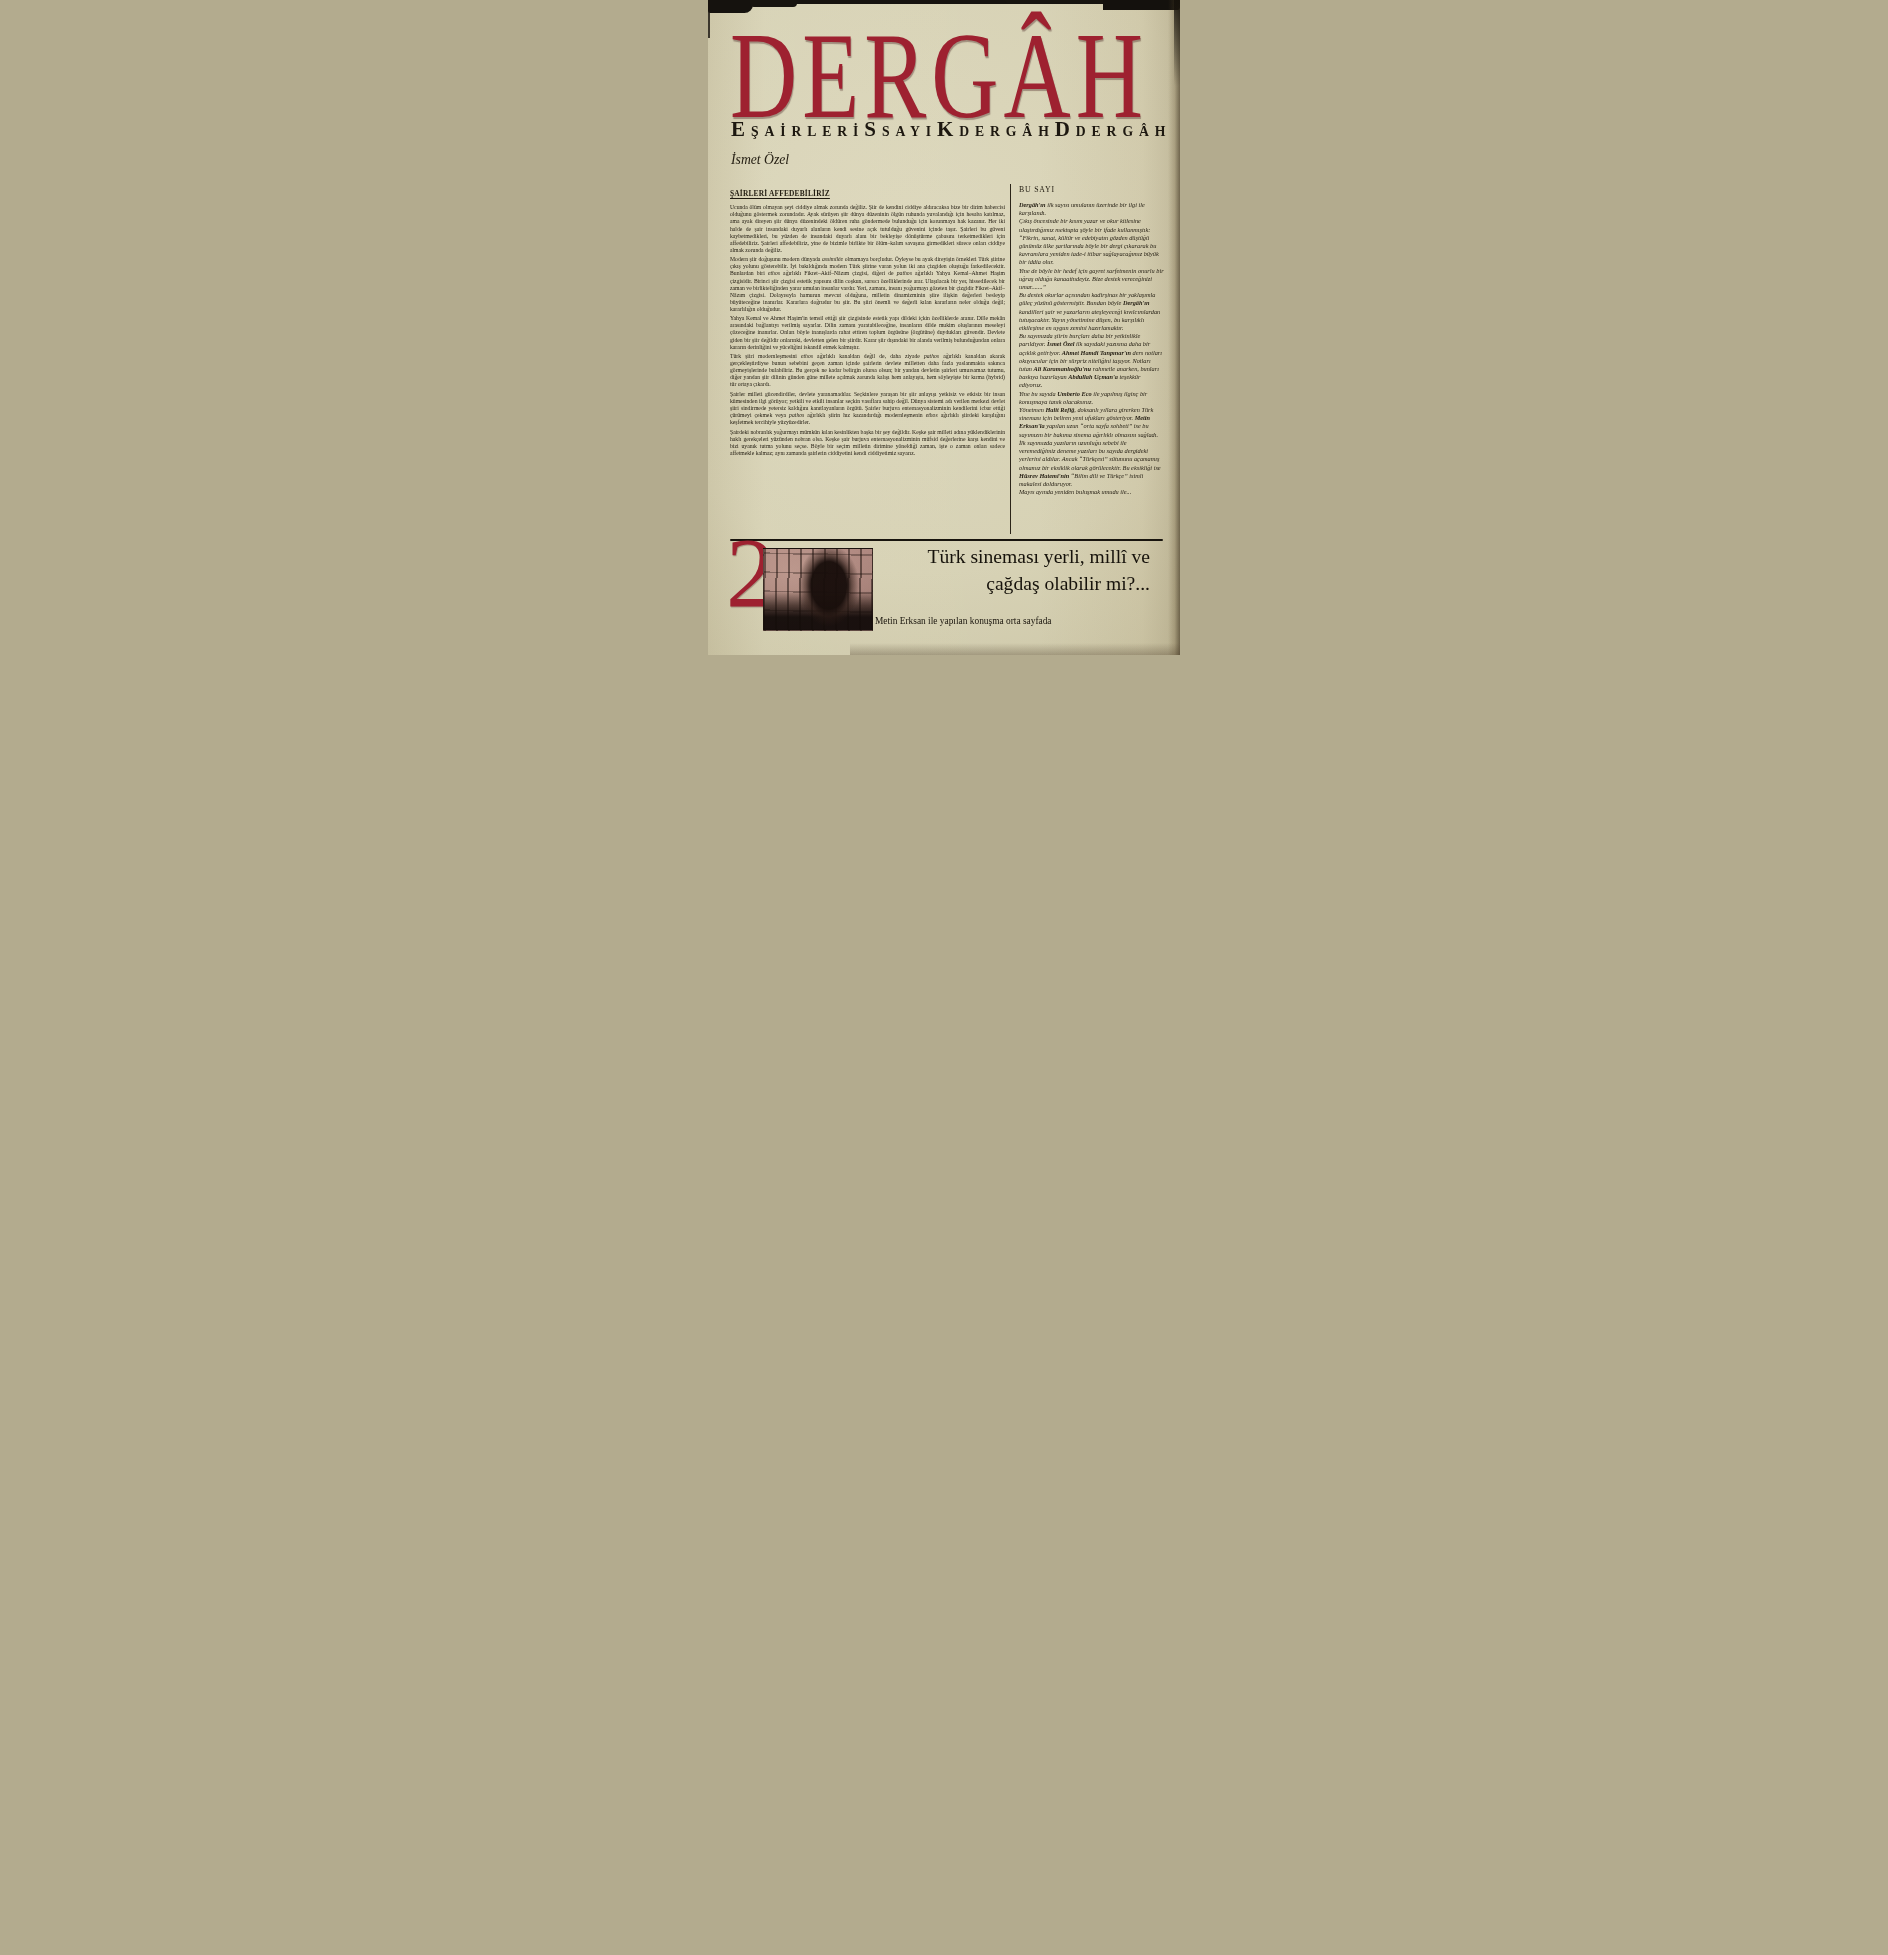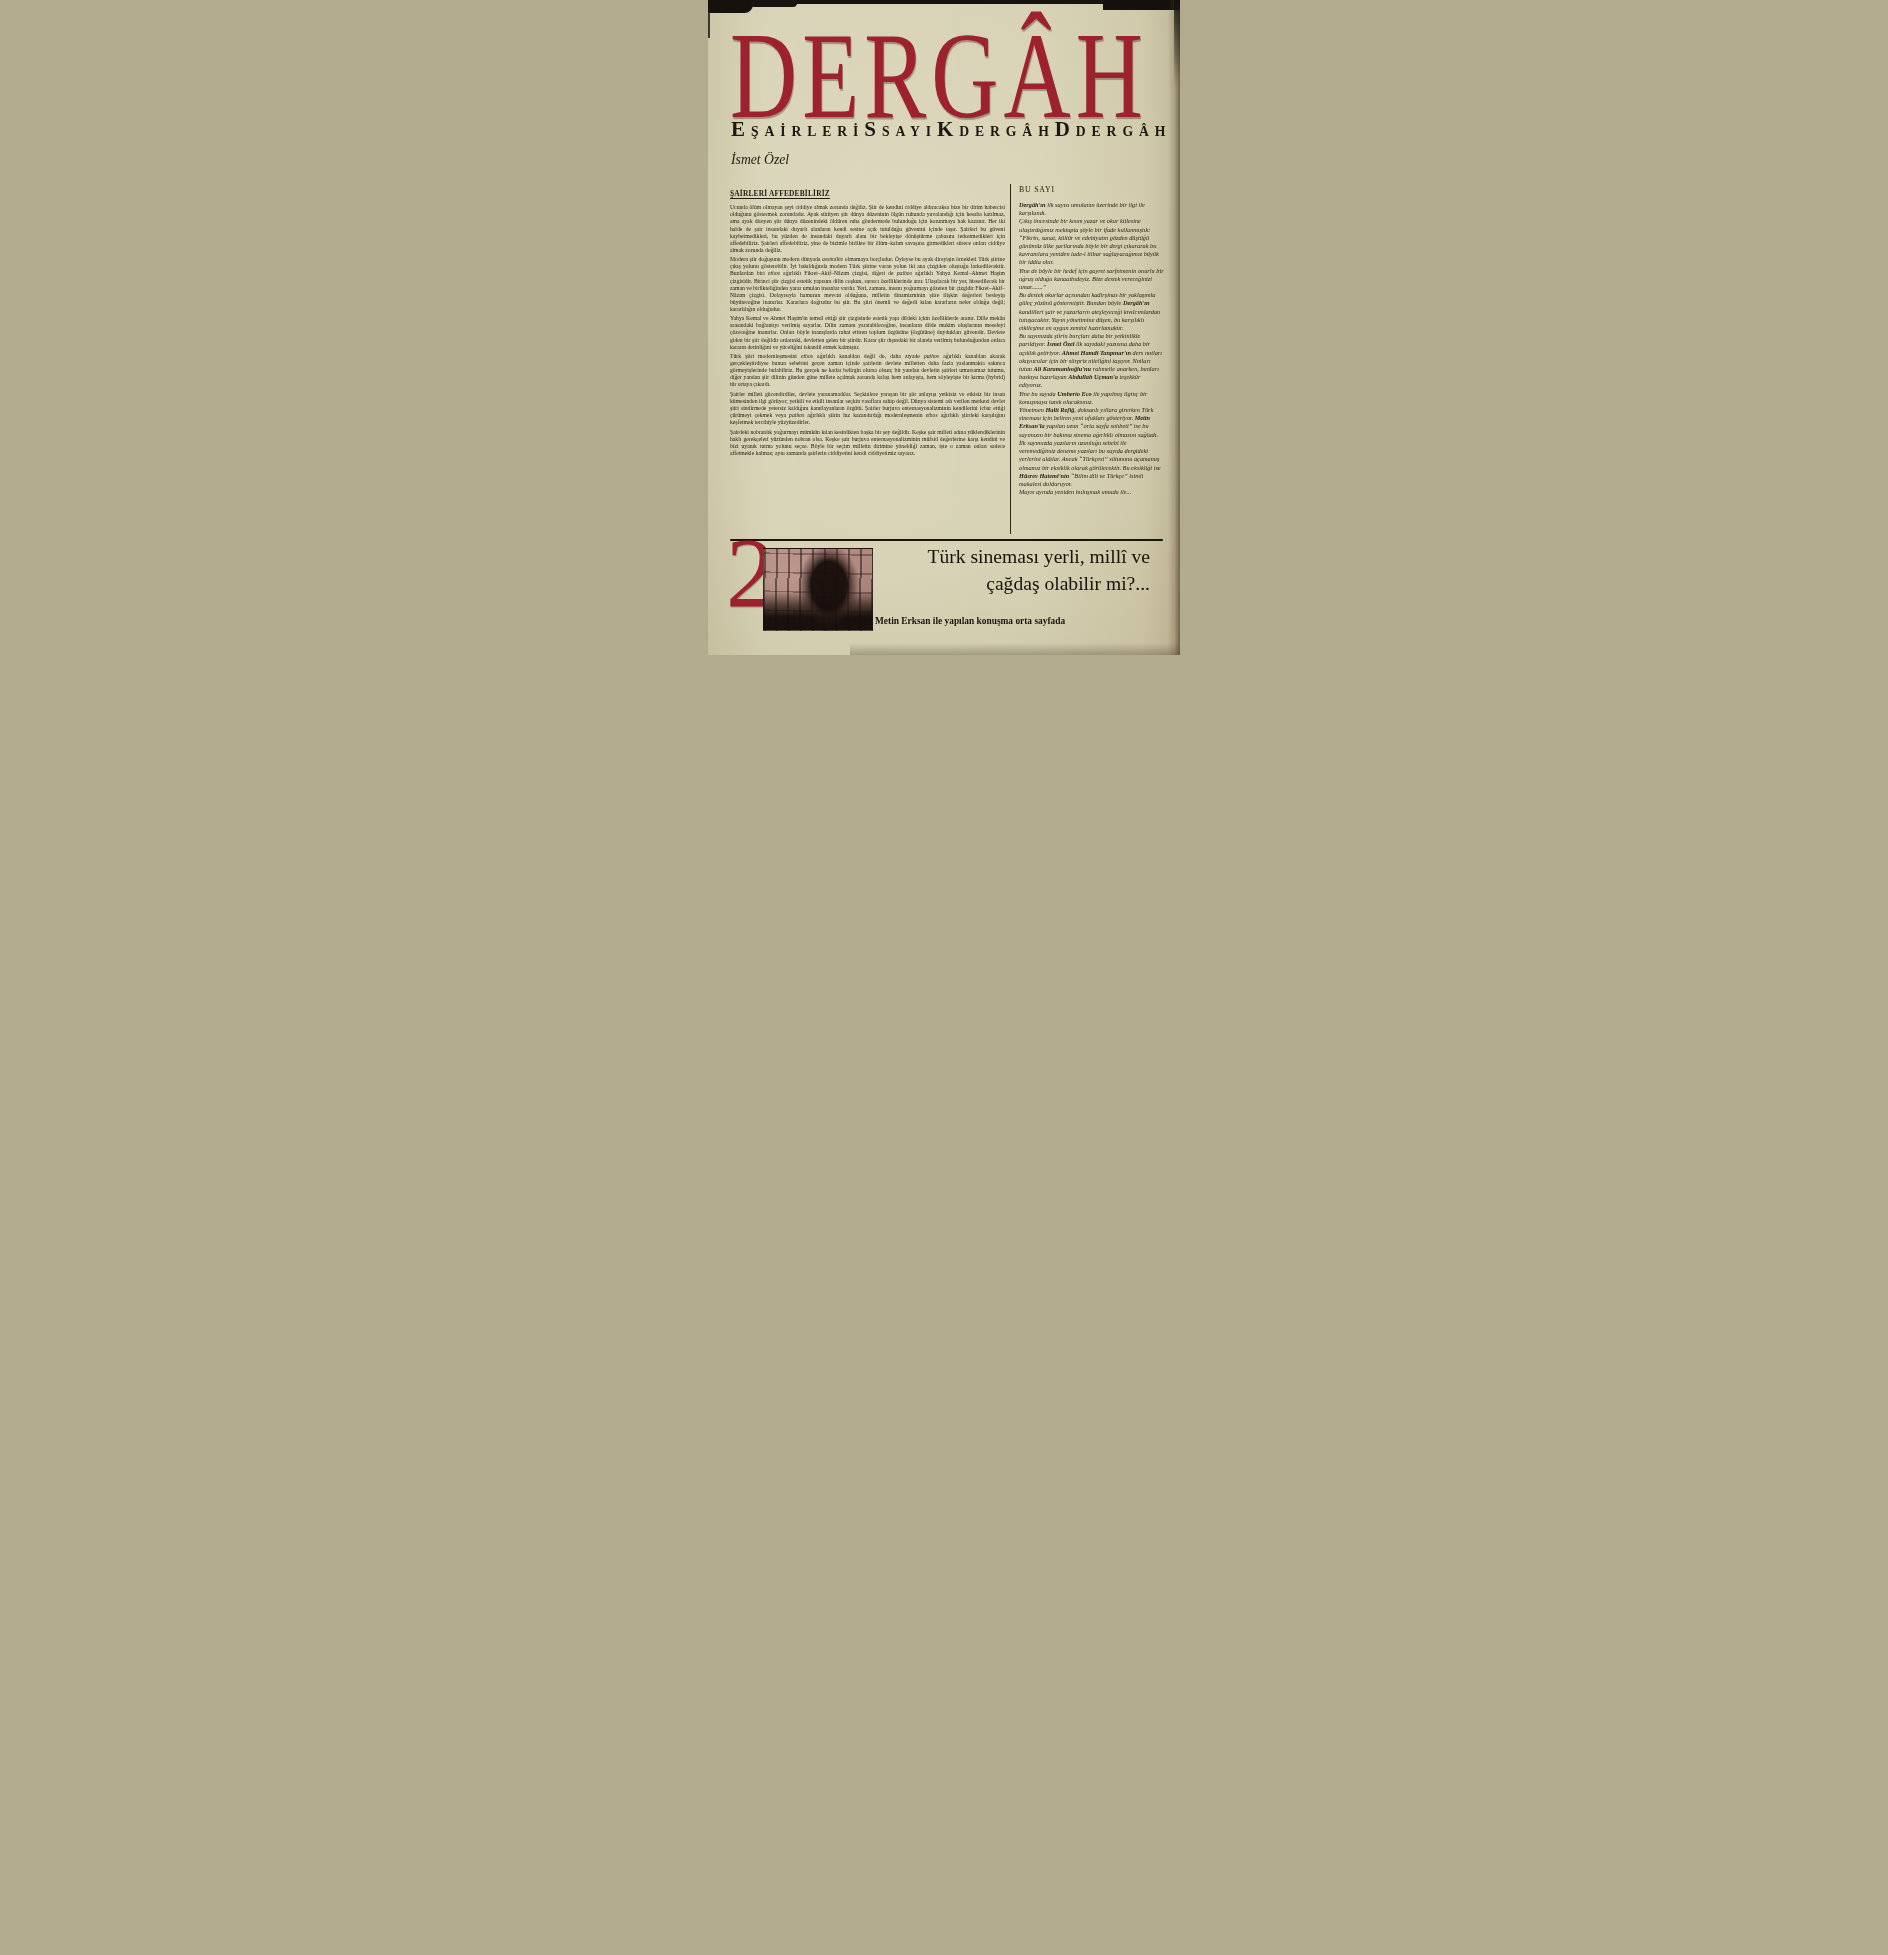--- a/index.html
+++ b/index.html
@@ -71,21 +71,21 @@
     background-image:
       radial-gradient(ellipse 30.5px 41px at 60% 45%, rgba(24,14,11,0.97) 58%, rgba(45,28,22,0.55) 76%, rgba(45,28,22,0) 100%),
       linear-gradient(to top, rgba(18,11,9,0.95) 16%, rgba(32,20,15,0.65) 30%, rgba(32,20,15,0) 48%),
       repeating-linear-gradient(91deg, rgba(28,16,12,0.5) 0 2px, rgba(28,16,12,0) 2px 12px),
       repeating-linear-gradient(1deg, rgba(28,16,12,0.33) 0 1.6px, rgba(28,16,12,0) 1.6px 19px),
       radial-gradient(90% 80% at 25% 30%, rgba(205,170,155,0.5), rgba(150,105,95,0.15)),
       linear-gradient(180deg, #b18b84, #9d7a72);
   }
   .headline{position:absolute;left:168px;top:544px;width:274px;font-size:19.6px;line-height:26.6px;color:#16120b;}
   .headline .hl-line{white-space:nowrap;text-align:right;}
-  .caption{position:absolute;left:167px;top:616px;font-size:9.4px;font-weight:bold;color:#1a150d;}
+  .caption{position:absolute;left:167px;top:616px;font-size:9.4px;font-weight:normal;color:#1a150d;}
 </style>
 </head>
 <body>
 
 <div class="page">
 
   <div class="scan-top-strip"></div>
   <div class="scan-top-blob-left"></div>
   <div class="scan-top-blob-left2"></div>
   <div class="scan-top-strip-right"></div>

